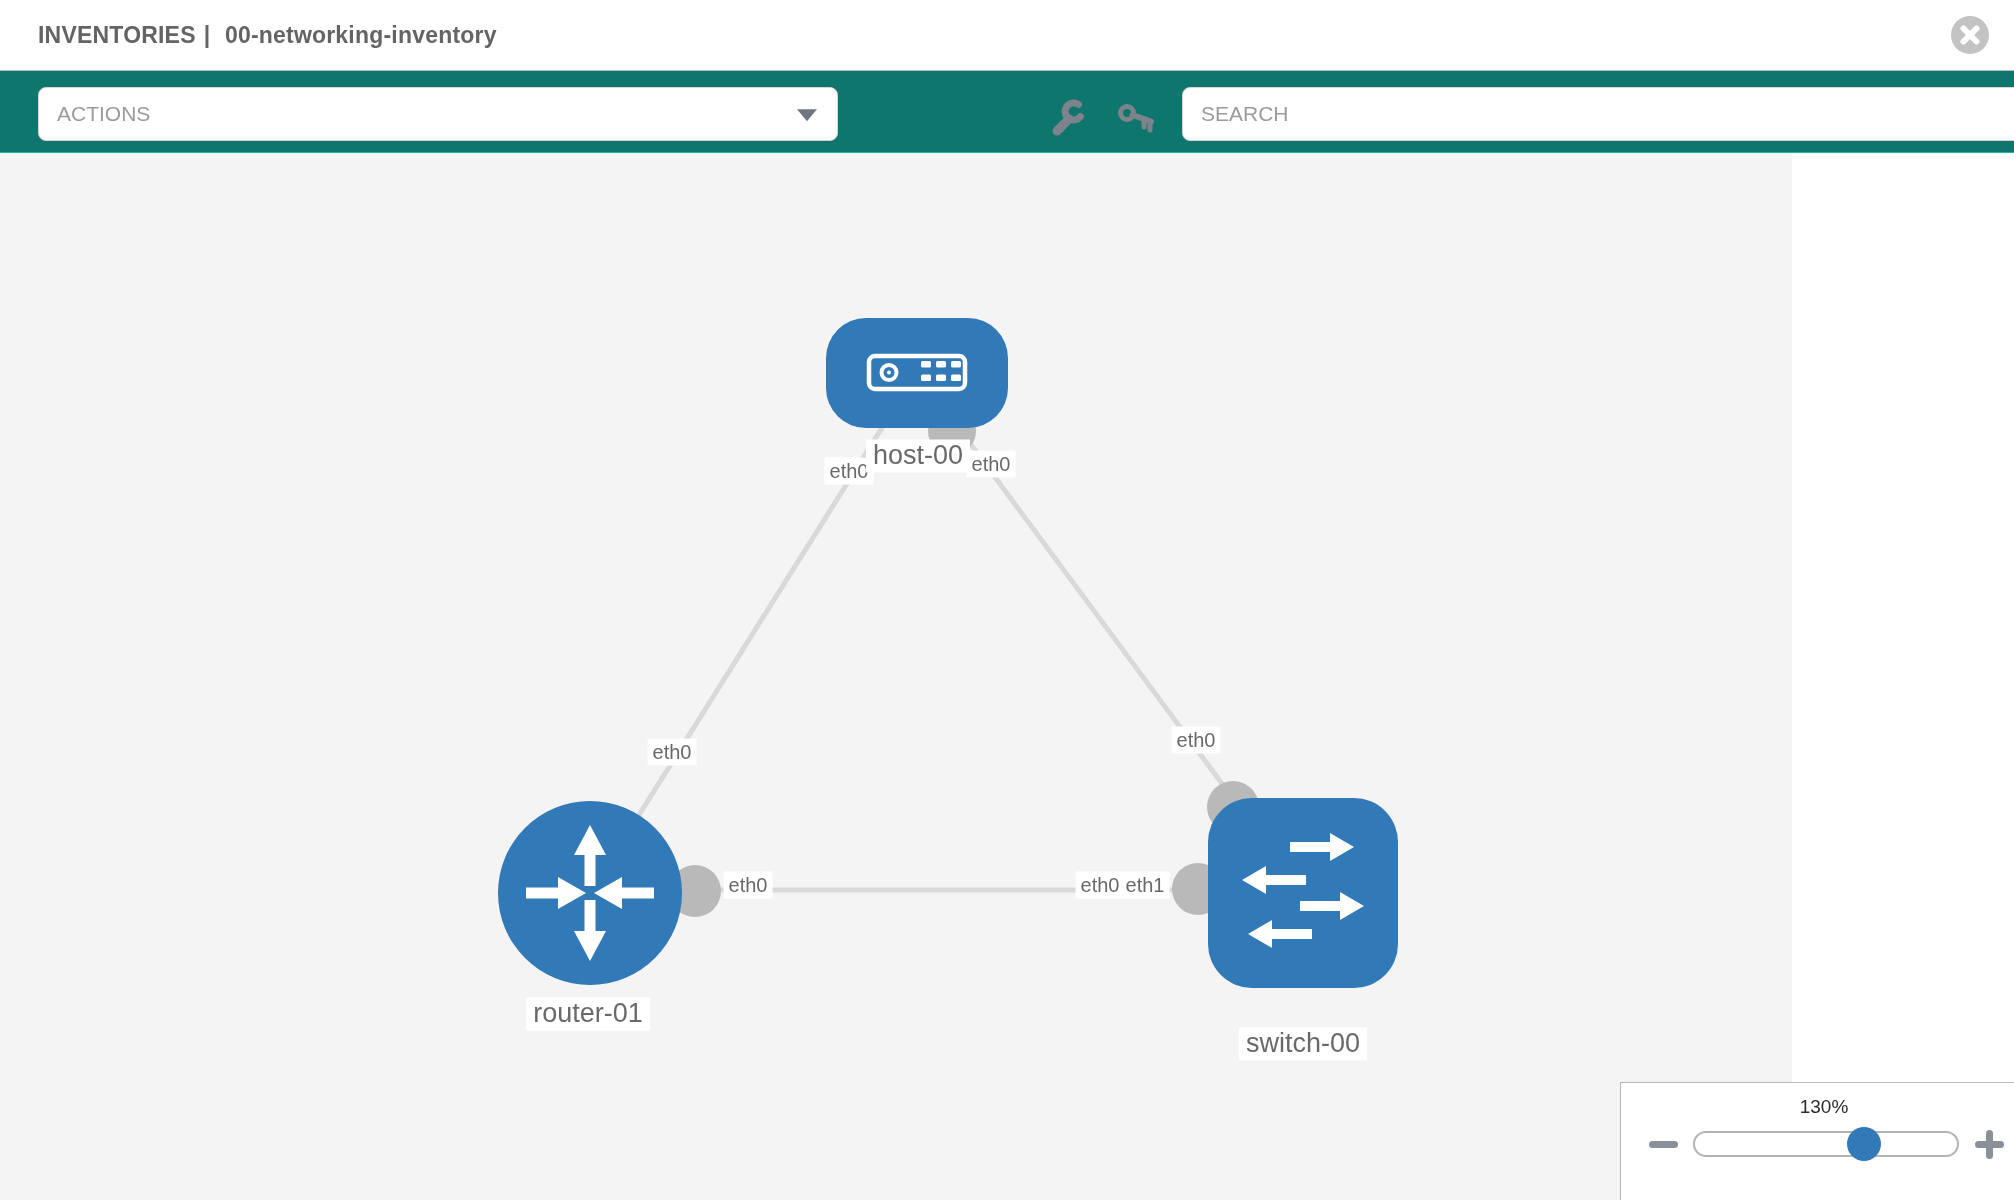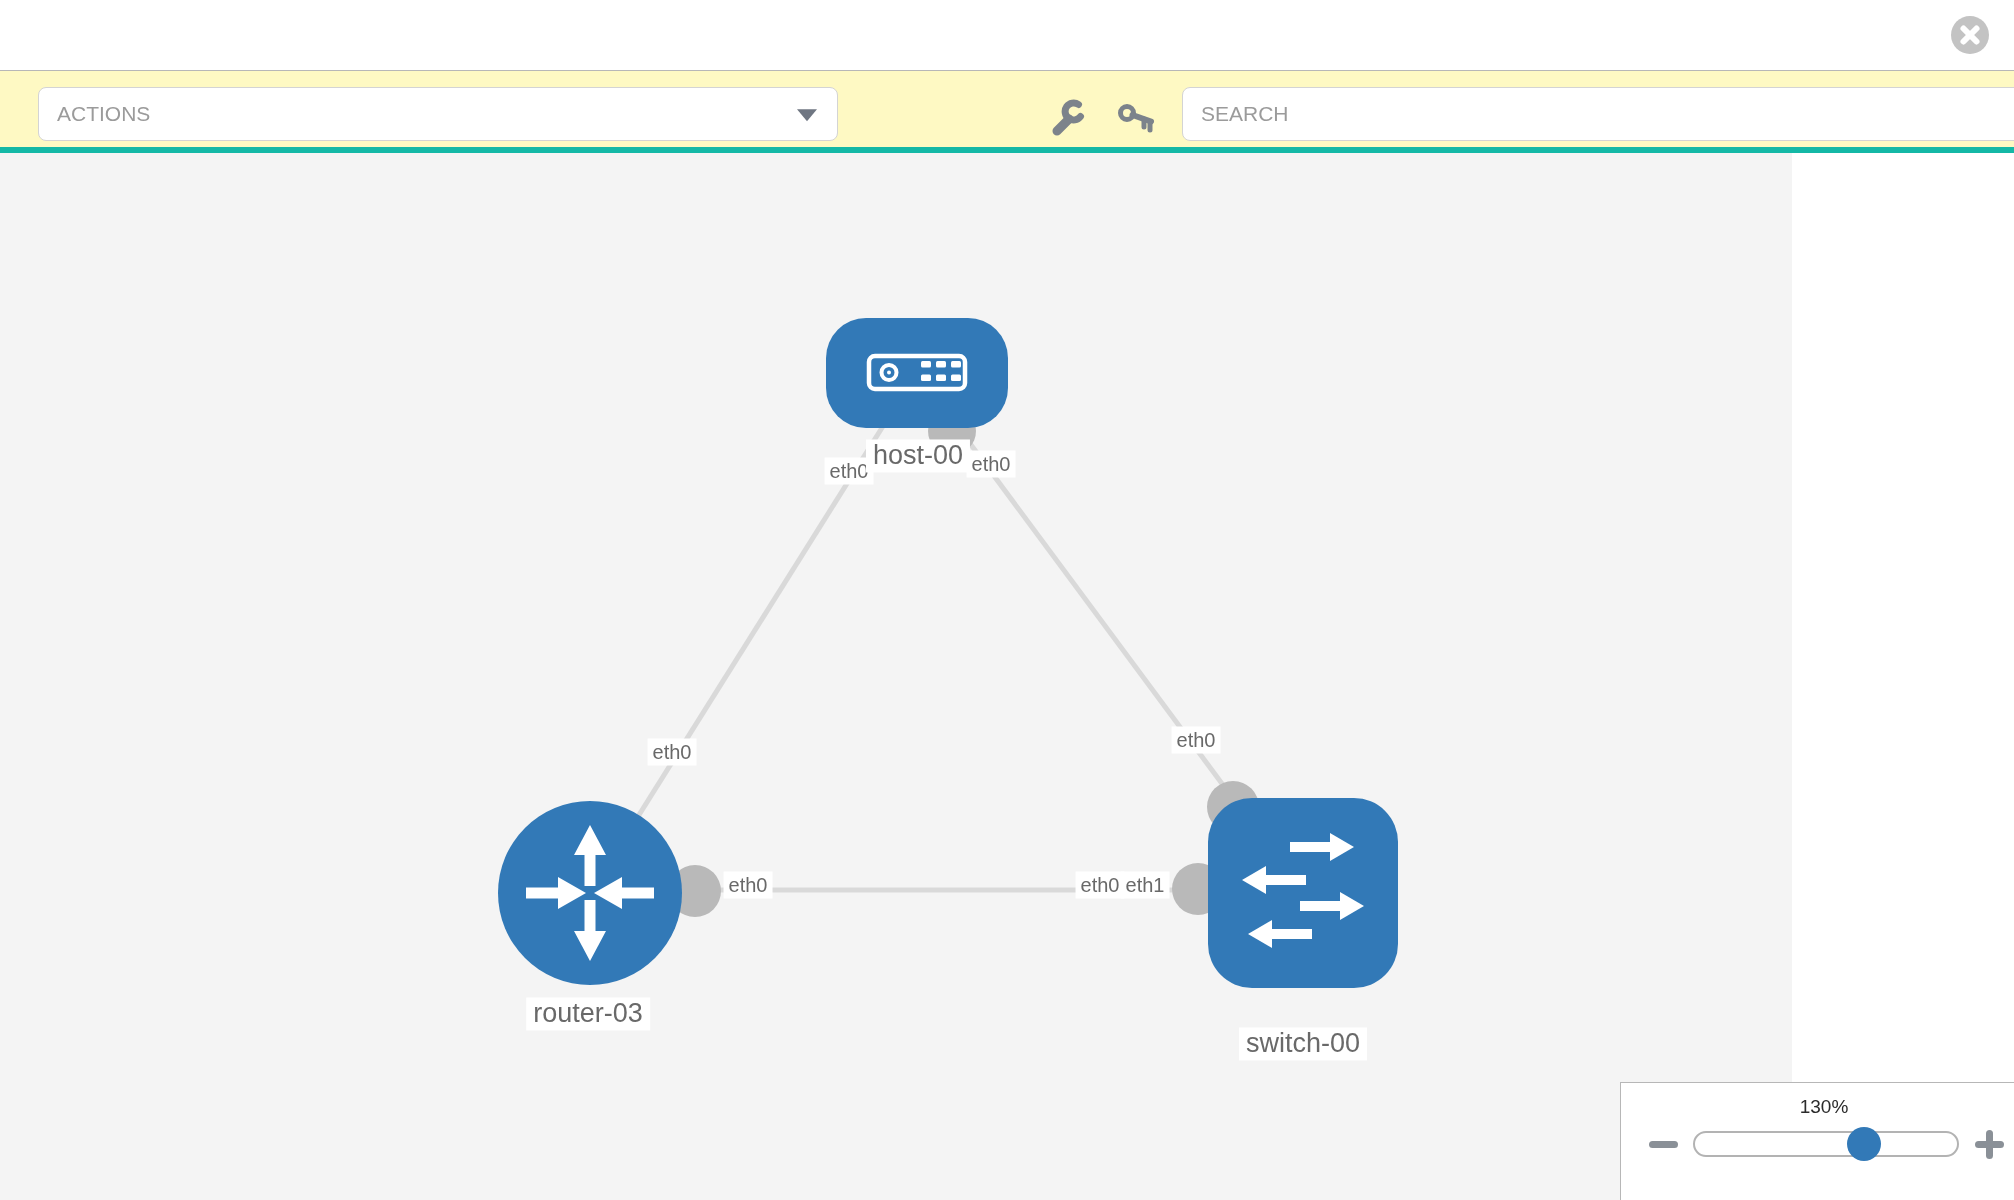--- a/index.html
+++ b/index.html
@@ -10,21 +10,21 @@
   
   .topbar { position:absolute; top:0; left:0; width:100%; height:70px; background:#fff; }
   .title { position:absolute; left:38px; top:50%; transform:translateY(-50%);
     font-size:23px; font-weight:bold; color:#646464; letter-spacing:0.2px; }
   .title span { margin-right:8px; }
   .title span:last-child { margin-right:0; }
   .close-btn { position:absolute; left:1951px; top:16px; width:38px; height:38px; cursor:pointer; }
 
   
   .toolbar { position:absolute; top:70px; left:0; width:100%; height:83px;
-    background:#fef9c3; border-top:1px solid #b7b7b7; border-bottom:6px solid #14b8a6; }
+    background:#0f766e; border-top:1px solid #b7b7b7; border-bottom:1px solid #14b8a6; }
   .fake-select { position:absolute; top:16px; height:54px; background:#fff;
     border:1px solid #d4d4d4; border-radius:8px; cursor:pointer; }
   .fake-select .sel-label { position:absolute; left:18px; top:50%; transform:translateY(-50%);
     font-size:21px; color:#9b9b9b; }
   .caret { position:absolute; right:20px; top:50%; transform:translateY(-40%);
     width:0; height:0; border-left:10px solid transparent; border-right:10px solid transparent;
     border-top:12px solid #6f7682; }
   .actions-select { left:38px; width:800px; }
   .search-select { left:1182px; width:936px; }
   .tool-icon-btn { position:absolute; top:28px; width:40px; height:40px; cursor:pointer;
@@ -55,20 +55,24 @@
     border-radius:4px; background:#8a9097; }
   .zoom-plus .v { position:absolute; left:11px; top:0; width:7px; height:29px;
     border-radius:4px; background:#8a9097; }
 </style>
 </head>
 <body>
 
 <div class="app">
 
   <div class="topbar">
+    <div class="title">
+      <span>INVENTORIES</span><span>|</span>
+      <span>00-networking-inventory</span>
+    </div>
     <div class="close-btn">
       <svg width="38" height="38">
         <circle cx="19" cy="19" r="19" fill="#c3c3c3"></circle>
         <line x1="12.5" y1="12.5" x2="25.5" y2="25.5" stroke="#fff" stroke-width="6" stroke-linecap="round"></line>
         <line x1="25.5" y1="12.5" x2="12.5" y2="25.5" stroke="#fff" stroke-width="6" stroke-linecap="round"></line>
       </svg>
     </div>
   </div>
 
   <div class="toolbar">
@@ -156,21 +160,21 @@
 
     <div class="chip if-chip" style="left:849px; top:318px;">eth0</div>
     <div class="chip if-chip" style="left:672px; top:599px;">eth0</div>
     <div class="chip if-chip" style="left:991px; top:311px;">eth0</div>
     <div class="chip if-chip" style="left:1196px; top:587px;">eth0</div>
     <div class="chip if-chip" style="left:748px; top:732px;">eth0</div>
     <div class="chip if-chip" style="left:1100px; top:732px;">eth0</div>
     <div class="chip if-chip" style="left:1145px; top:732px;">eth1</div>
 
     <div class="chip node-chip" style="left:918px; top:303px;">host-00</div>
-    <div class="chip node-chip" style="left:588px; top:861px;">router-03</div>
+    <div class="chip node-chip" style="left:588px; top:861px;">router-01</div>
     <div class="chip node-chip" style="left:1303px; top:860px;margin-top:31px;">switch-00</div>
   </div>
 
   <div class="zoom-panel">
     <div class="zoom-level">130%</div>
     <div class="zoom-minus"></div>
     <div class="zoom-track"></div>
     <div class="zoom-thumb" style="background-color: rgb(50, 121, 183);"></div>
     <div class="zoom-plus">
       <span class="h"></span>

